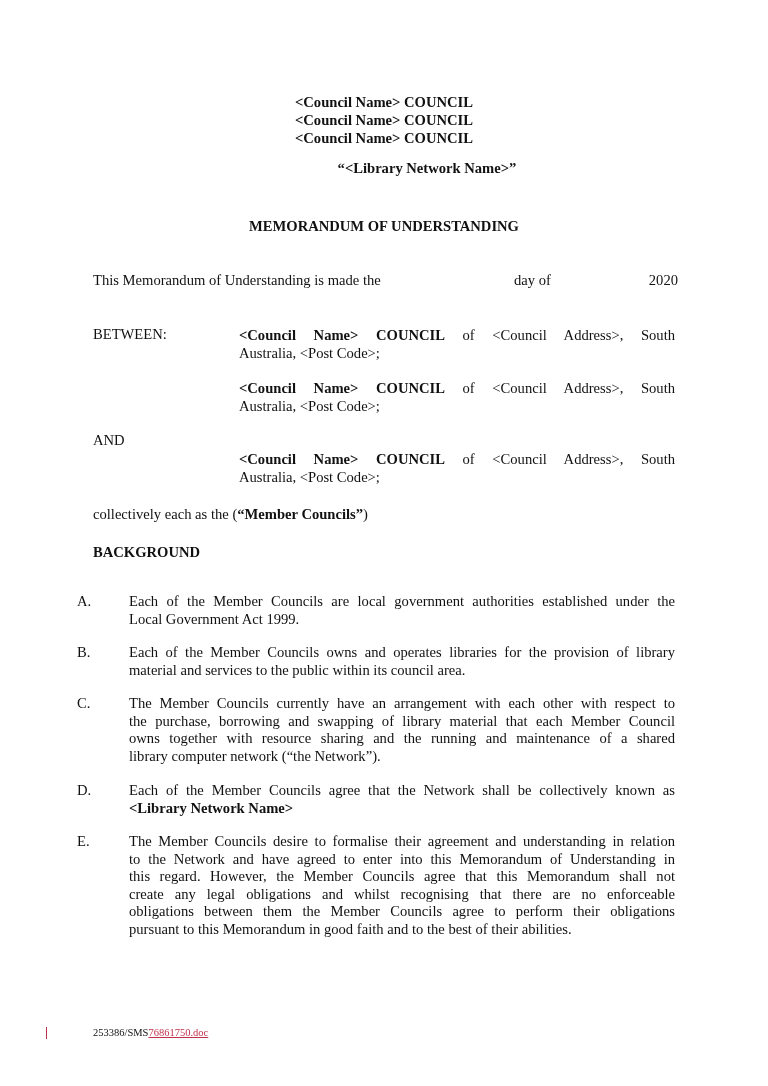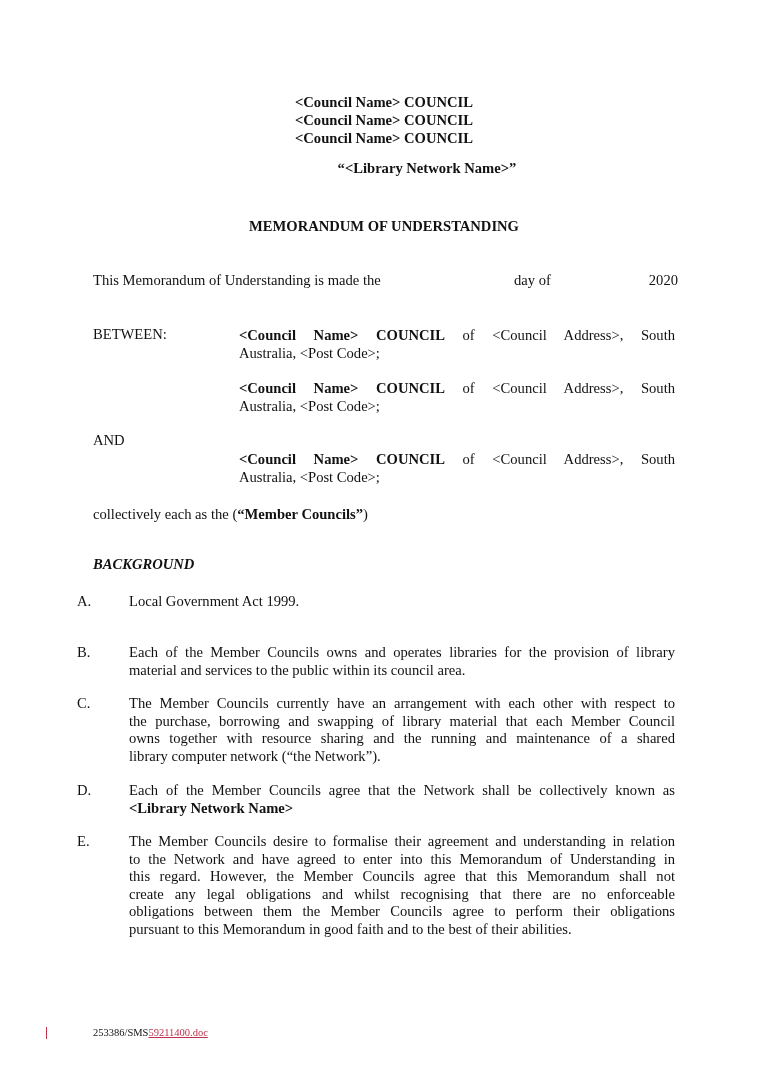--- a/index.html
+++ b/index.html
@@ -15,21 +15,21 @@
     .title-lines { top: 93px; font-weight: bold; line-height: 18px; }
     .title-lines div { margin-left: 0; }
     .network { top: 160px; font-weight: bold; padding-left: 43px; }
     .memo { top: 218px; font-weight: bold; }
     .made-line { top: 272px; left: 93px; width: 585px; }
     .made-line span { position: absolute; top: 0; white-space: nowrap; }
     .label { left: 93px; font-weight: normal; }
     .party { left: 239px; width: 436px; text-align: justify; line-height: 18px; }
     .party .first-line { text-align-last: justify; display: block; }
     .collective { top: 506px; left: 93px; }
-    .bg-heading { top: 556px; left: 93px; font-weight: bold; font-style: italic; }
+    .bg-heading { top: 544px; left: 93px; font-weight: bold; }
     .item { position: absolute; left: 77px; width: 598px; }
     .item .letter { position: absolute; left: 0; top: 0; }
     .item .text { position: absolute; left: 52px; width: 546px; text-align: justify; line-height: 17.5px; }
     .item .text .ln { display: block; text-align-last: justify; }
     .item .text .ln.last { text-align-last: left; }
     .footer-bar { left: 46px; top: 1027px; width: 1px; height: 12px; background: #c0304a; }
     .footer { left: 93px; top: 1027px; font-size: 10.5px; }
     .footer .doc { color: #c0304a; text-decoration: underline; }
   </style>
 </head>
@@ -70,20 +70,21 @@
   <span>Australia, &lt;Post Code&gt;;</span>
 </div>
 
 <div class="abs collective"><span>collectively each as the (</span><b>“Member Councils”</b><span>)</span></div>
 
 <div class="abs bg-heading">BACKGROUND</div>
 
 <div class="item" style="top:593px">
   <span class="letter">A.</span>
   <div class="text">
+    <span class="ln">Each of the Member Councils are local government authorities established under the</span>
     <span class="ln last">Local Government Act 1999.</span>
   </div>
 </div>
 
 <div class="item" style="top:644px">
   <span class="letter">B.</span>
   <div class="text">
     <span class="ln">Each of the Member Councils owns and operates libraries for the provision of library</span>
     <span class="ln last">material and services to the public within its council area.</span>
   </div>
@@ -113,13 +114,13 @@
     <span class="ln">The Member Councils desire to formalise their agreement and understanding in relation</span>
     <span class="ln">to the Network and have agreed to enter into this Memorandum of Understanding in</span>
     <span class="ln">this regard.  However, the Member Councils agree that this Memorandum shall not</span>
     <span class="ln">create any legal obligations and whilst recognising that there are no enforceable</span>
     <span class="ln">obligations between them the Member Councils agree to perform their obligations</span>
     <span class="ln last">pursuant to this Memorandum in good faith and to the best of their abilities.</span>
   </div>
 </div>
 
 <div class="abs footer-bar"></div>
-<div class="abs footer"><span>253386/SMS</span><span class="doc">59211400.doc</span></div>
+<div class="abs footer"><span>253386/SMS</span><span class="doc">76861750.doc</span></div>
 
 </body></html>

